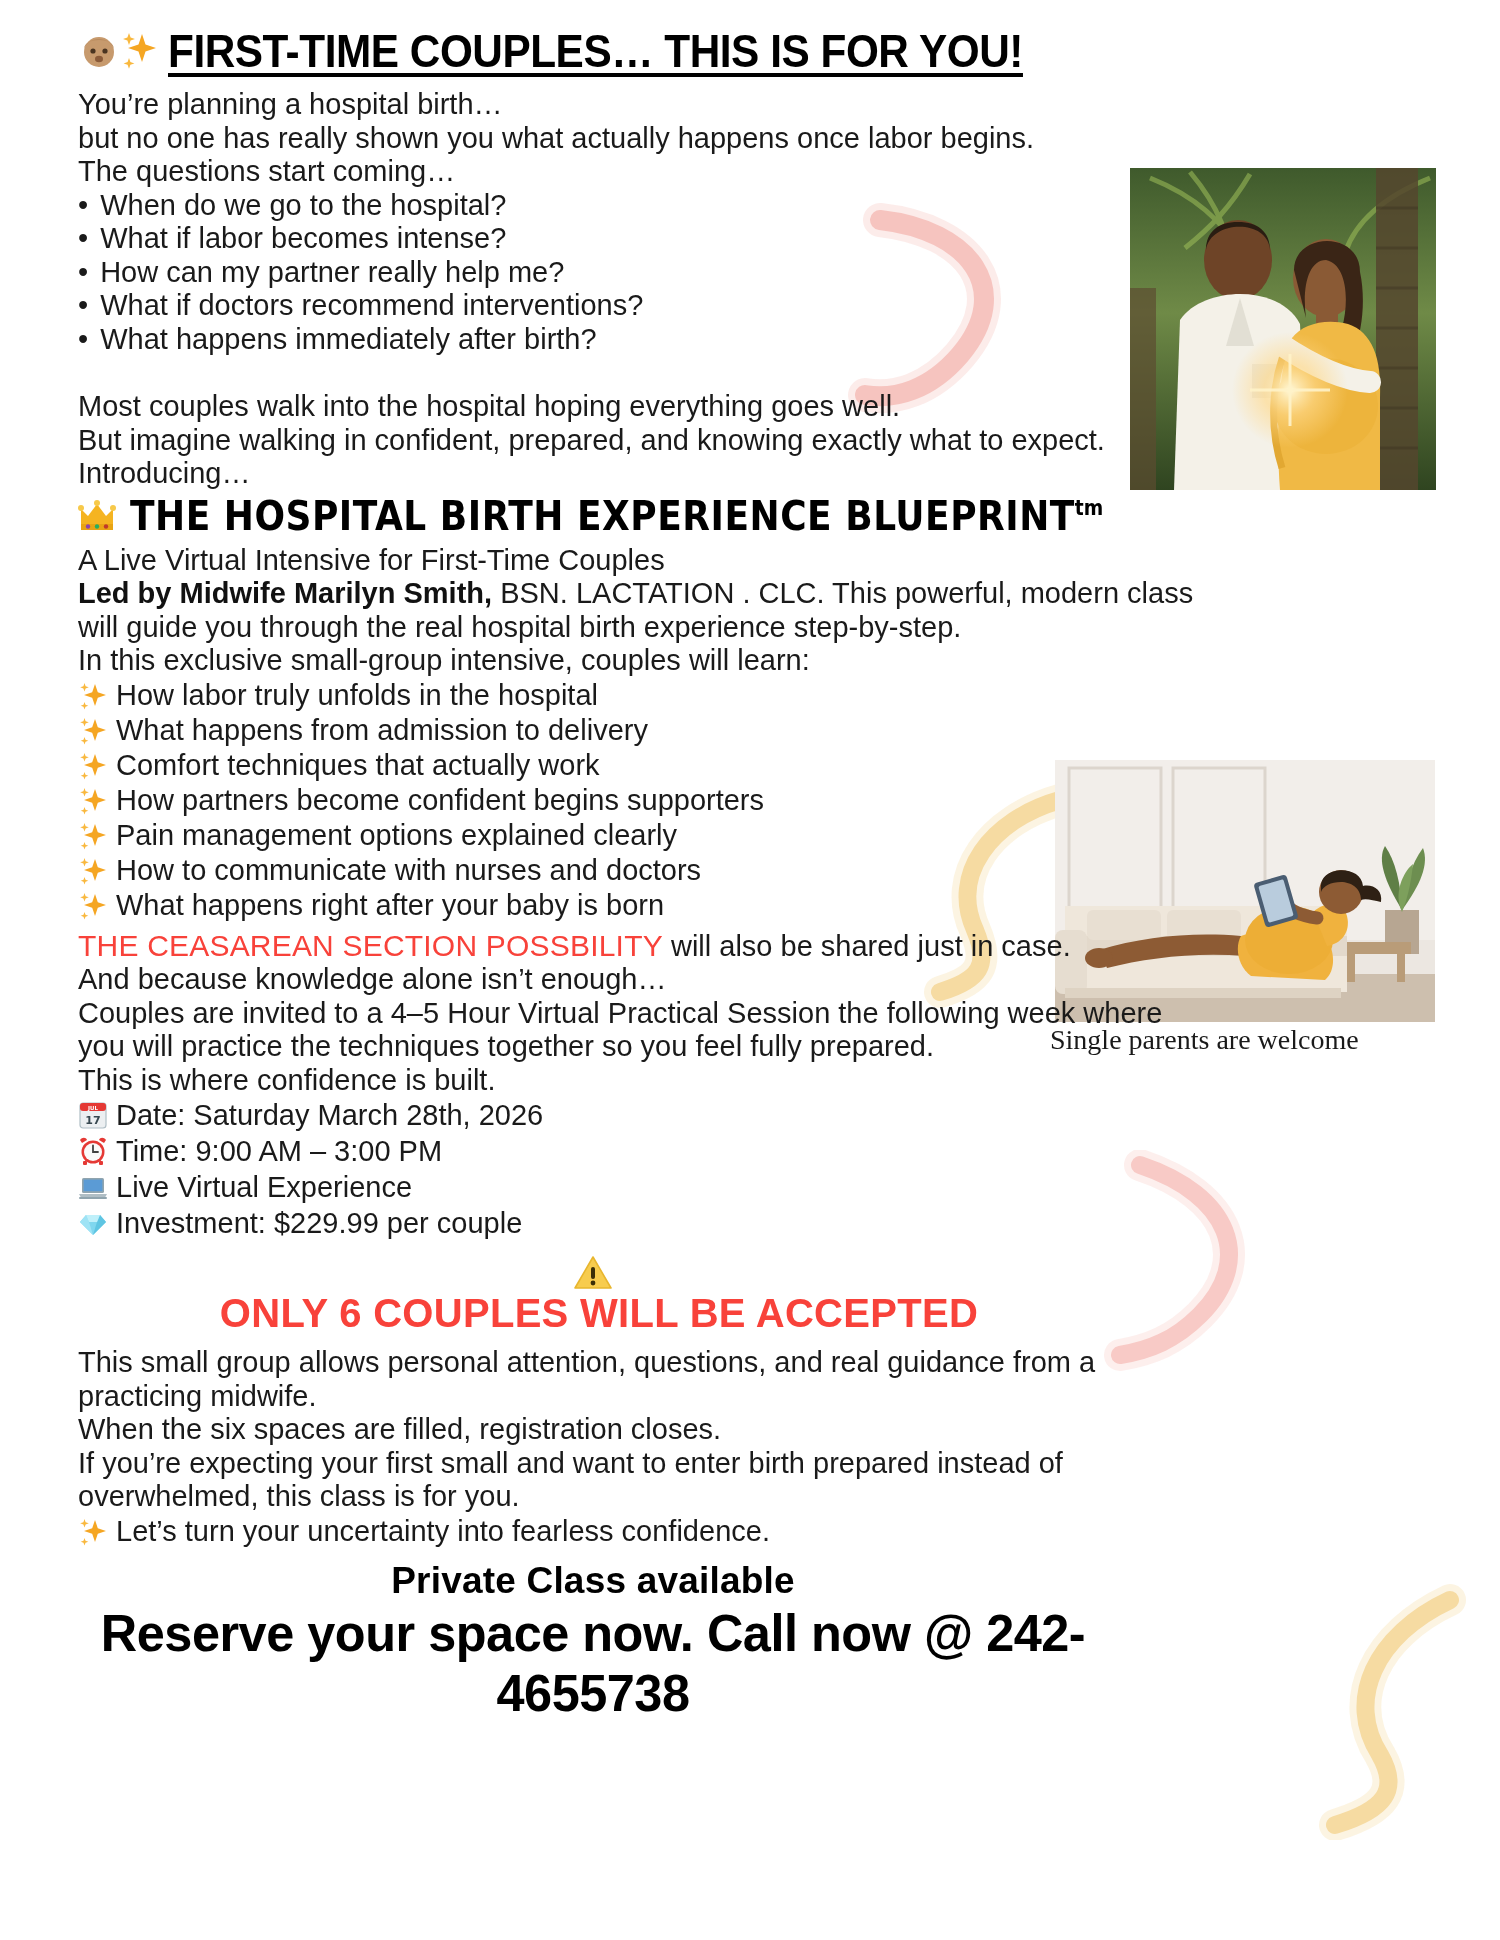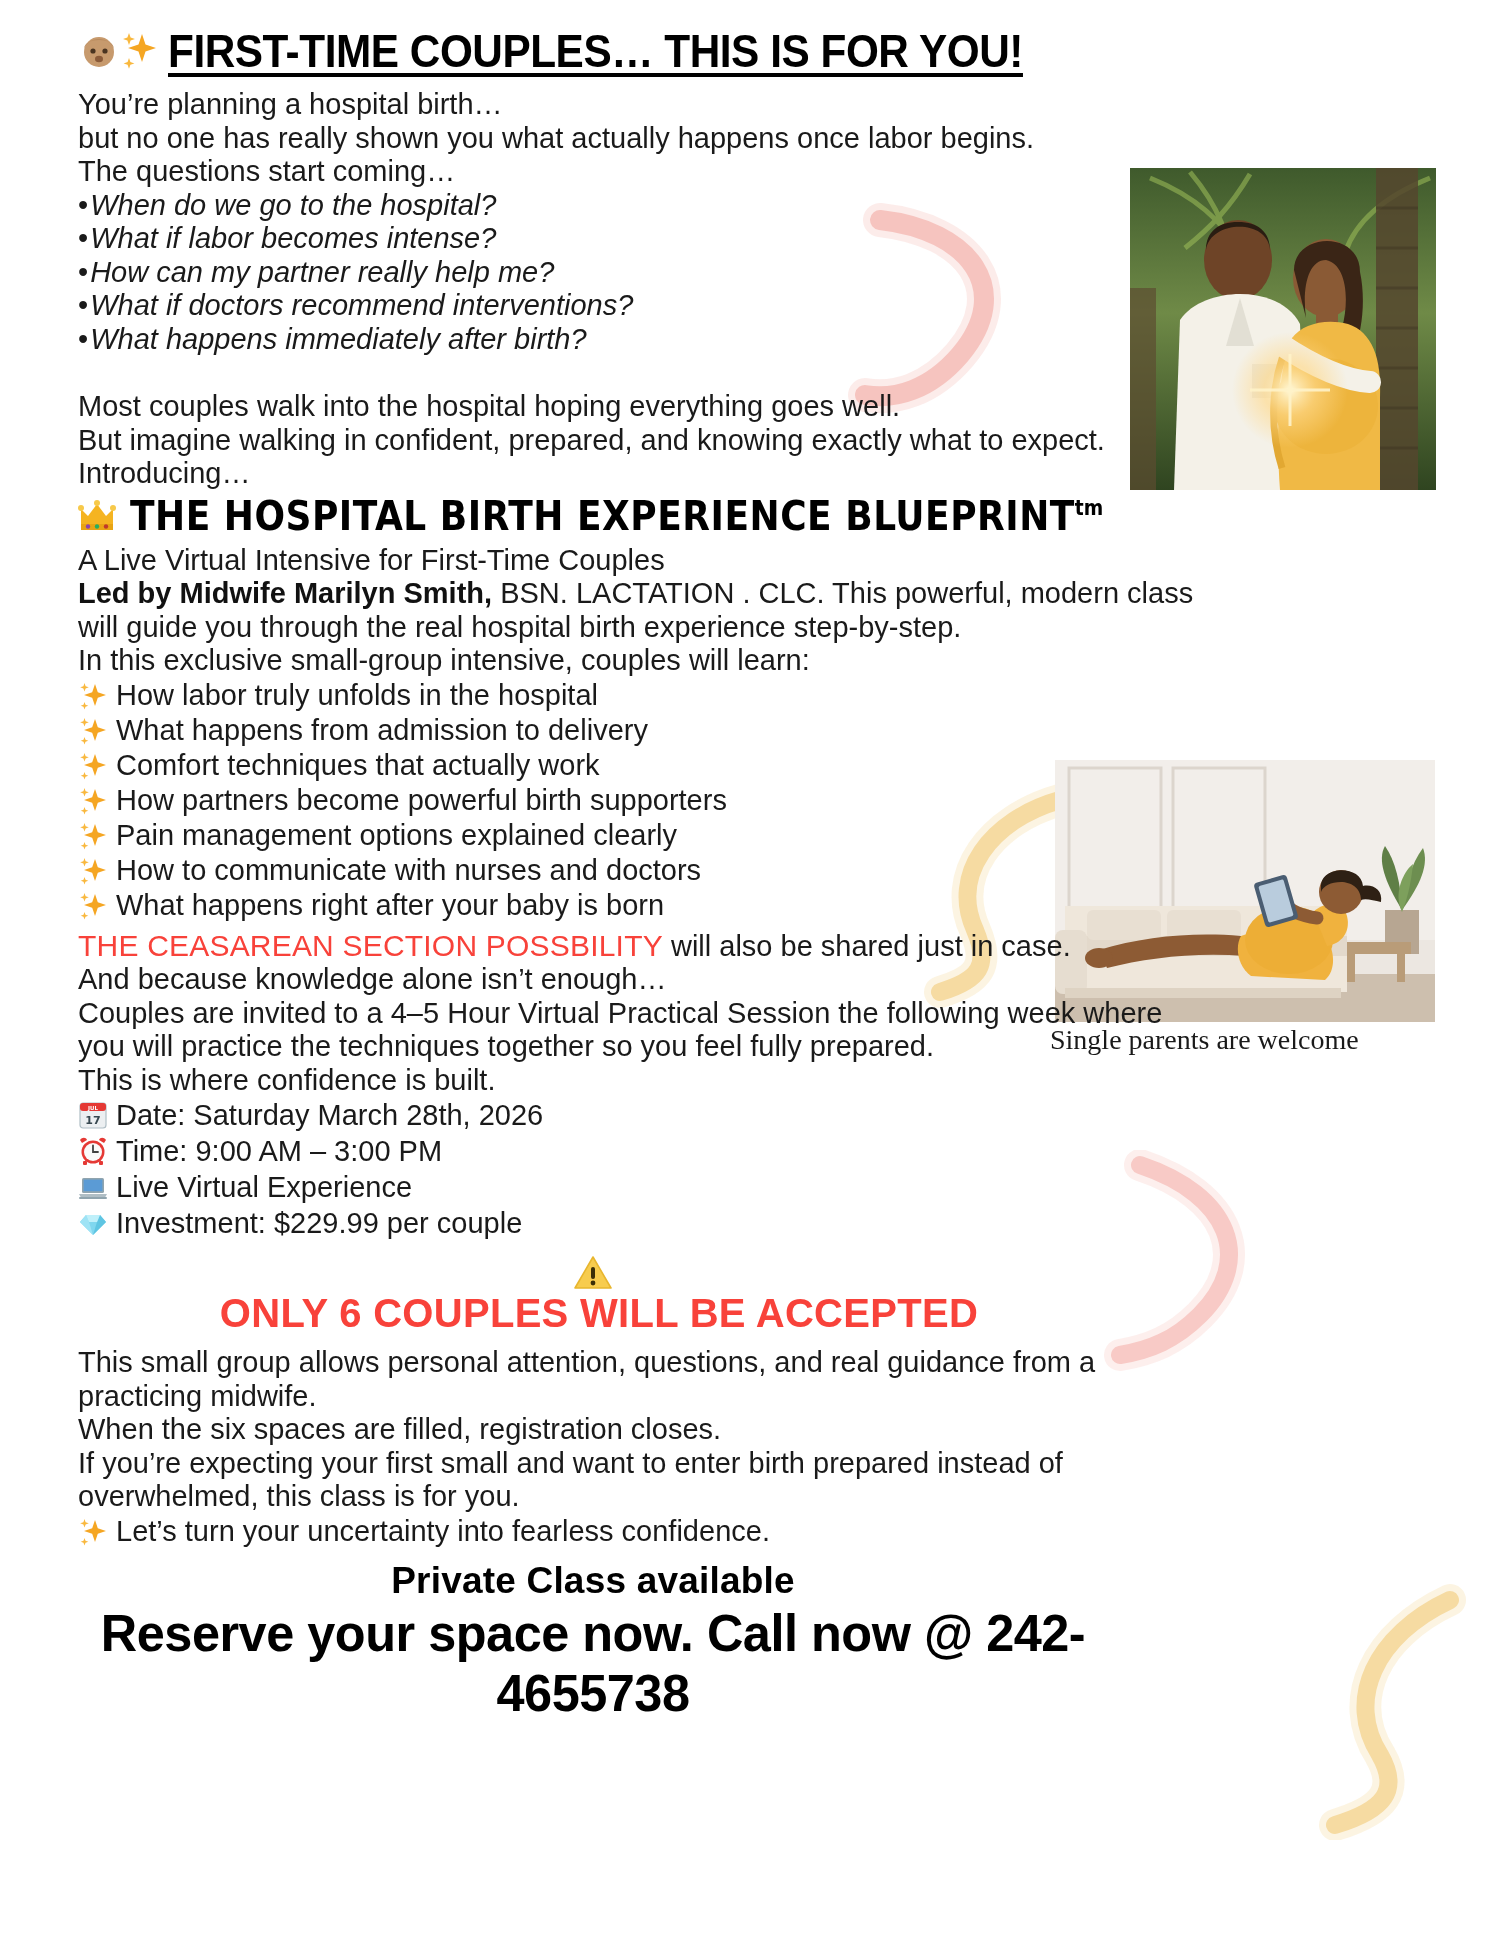--- a/index.html
+++ b/index.html
@@ -73,21 +73,21 @@
   .line {
     font-family: "Liberation Sans Narrow", "Liberation Sans", sans-serif;
     font-size: 29px;
     line-height: 33.5px;
     color: #1a1a1a;
     white-space: nowrap;
   }
   .spacer-md { height: 34px; }
 
   .bulletline { display: flex; align-items: flex-start; }
-  .bulletline .btext { margin-left: 2px; font-style: italic; }
+  .bulletline .btext { margin-left: 12px; }
 
   .sparkline {
     display: flex;
     align-items: flex-end;
     line-height: 35px;
     font-size: 29px;
     font-family: "Liberation Sans Narrow", "Liberation Sans", sans-serif;
     color: #1a1a1a;
   }
   .sparkline .stext { margin-left: 8px; }
@@ -437,21 +437,21 @@
       <span class="stext">Comfort techniques that actually work</span>
     </div>
     <div class="sparkline">
       <span class="emoji">
         <svg width="30" height="32" viewBox="0 0 30 32">
           <path d="M17 3 L19.8 11.2 L28 14 L19.8 16.8 L17 25 L14.2 16.8 L6 14 L14.2 11.2 Z" fill="#f5a623"></path>
           <path d="M6.5 2 L7.6 5.2 L10.8 6.3 L7.6 7.4 L6.5 10.6 L5.4 7.4 L2.2 6.3 L5.4 5.2 Z" fill="#f9b83e"></path>
           <path d="M6.5 21 L7.5 23.8 L10.3 24.8 L7.5 25.8 L6.5 28.6 L5.5 25.8 L2.7 24.8 L5.5 23.8 Z" fill="#f9b83e"></path>
         </svg>
       </span>
-      <span class="stext">How partners become powerful birth supporters</span>
+      <span class="stext">How partners become confident begins supporters</span>
     </div>
     <div class="sparkline">
       <span class="emoji">
         <svg width="30" height="32" viewBox="0 0 30 32">
           <path d="M17 3 L19.8 11.2 L28 14 L19.8 16.8 L17 25 L14.2 16.8 L6 14 L14.2 11.2 Z" fill="#f5a623"></path>
           <path d="M6.5 2 L7.6 5.2 L10.8 6.3 L7.6 7.4 L6.5 10.6 L5.4 7.4 L2.2 6.3 L5.4 5.2 Z" fill="#f9b83e"></path>
           <path d="M6.5 21 L7.5 23.8 L10.3 24.8 L7.5 25.8 L6.5 28.6 L5.5 25.8 L2.7 24.8 L5.5 23.8 Z" fill="#f9b83e"></path>
         </svg>
       </span>
       <span class="stext">Pain management options explained clearly</span>

